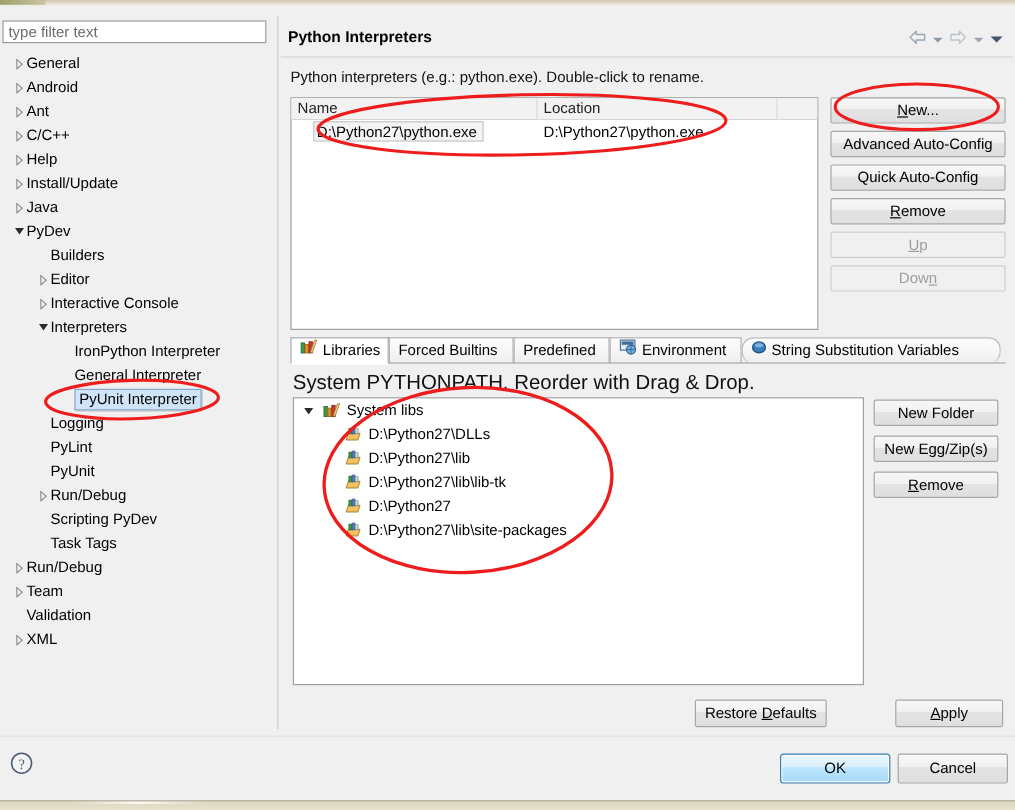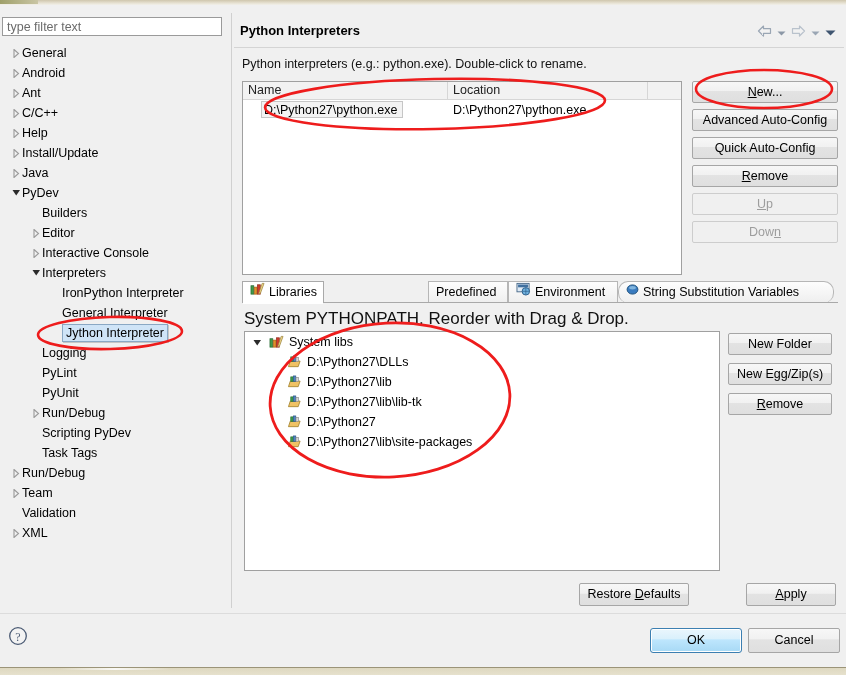--- a/index.html
+++ b/index.html
@@ -466,21 +466,21 @@
                 <path d="M2 0.5 L6.5 4.5 L2 8.5 Z" fill="none" stroke="#9a9a9a" stroke-width="1.1"></path>
               </svg>
             </span><span class="tlabel" style="margin-left: 42px;">Interactive Console</span></div>
           <div class="tnode"><span class="twist" style="left: 28px;">
               <svg width="9" height="8" viewBox="0 0 9 8">
                 <path d="M0.5 1 L8 1 L4.2 6.5 Z" fill="#2b2b2b"></path>
               </svg>
             </span><span class="tlabel" style="margin-left: 42px;">Interpreters</span></div>
           <div class="tnode"><span class="tlabel" style="margin-left: 62px; text-align: right;">IronPython Interpreter</span></div>
           <div class="tnode"><span class="tlabel" style="margin-left: 62px;">General Interpreter</span></div>
-          <div class="tnode selected"><span class="tlabel" style="margin-left: 62px;">Jython Interpreter</span></div>
+          <div class="tnode selected"><span class="tlabel" style="margin-left: 62px;">PyUnit Interpreter</span></div>
           <div class="tnode"><span class="tlabel" style="margin-left: 42px;">Logging</span></div>
           <div class="tnode"><span class="tlabel" style="margin-left: 42px;">PyLint</span></div>
           <div class="tnode"><span class="tlabel" style="margin-left: 42px;">PyUnit</span></div>
           <div class="tnode"><span class="twist" style="left: 28px;">
               <svg width="8" height="9" viewBox="0 0 8 9">
                 <path d="M2 0.5 L6.5 4.5 L2 8.5 Z" fill="none" stroke="#9a9a9a" stroke-width="1.1"></path>
               </svg>
             </span><span class="tlabel" style="margin-left: 42px;">Run/Debug</span></div>
           <div class="tnode"><span class="tlabel" style="margin-left: 42px;">Scripting PyDev</span></div>
           <div class="tnode"><span class="tlabel" style="margin-left: 42px;">Task Tags</span></div>
@@ -577,20 +577,23 @@
           <div class="tab-underline"></div>
         <div class="tab active" style="left: 0px; width: 82px;">
               <span><svg width="15" height="14" viewBox="0 0 16 15">
                   <rect x="1" y="4" width="3" height="9" fill="#3f9a4a" stroke="#2a6b33" stroke-width=".8"></rect>
                   <rect x="4.5" y="5.5" width="3" height="7.5" fill="#e08f2a" stroke="#a9661a" stroke-width=".8"></rect>
                   <rect x="8" y="3" width="3" height="10" fill="#cf3a2a" stroke="#93281c" stroke-width=".8"></rect>
                   <path d="M11 12.5 L15 1.5 L13 1.5 L9.2 12.5 Z" fill="#f4d98a" stroke="#9a8340" stroke-width=".8"></path>
                 </svg></span>
               <span>Libraries</span>
               <span class="tabmask"></span>
+            </div>
+            <div class="tab" style="left: 82px; width: 104px;">
+              <span>Forced Builtins</span>
             </div>
             <div class="tab" style="left: 186px; width: 80px;">
               <span>Predefined</span>
             </div>
             <div class="tab" style="left: 266px; width: 110px;">
               <span><svg width="15" height="14" viewBox="0 0 16 15">
                   <rect x="1" y="1.5" width="13" height="9" fill="#dfeaf5" stroke="#4a6b8a" stroke-width="1"></rect>
                   <rect x="2.2" y="2.7" width="10.6" height="3" fill="#3f6f9f"></rect>
                   <circle cx="10.5" cy="10" r="4" fill="#6fb2e0" stroke="#2d5d88" stroke-width="1"></circle>
                   <path d="M10.5 6.3 v7.4 M6.8 10 h7.4" stroke="#2d5d88" stroke-width=".7"></path>

